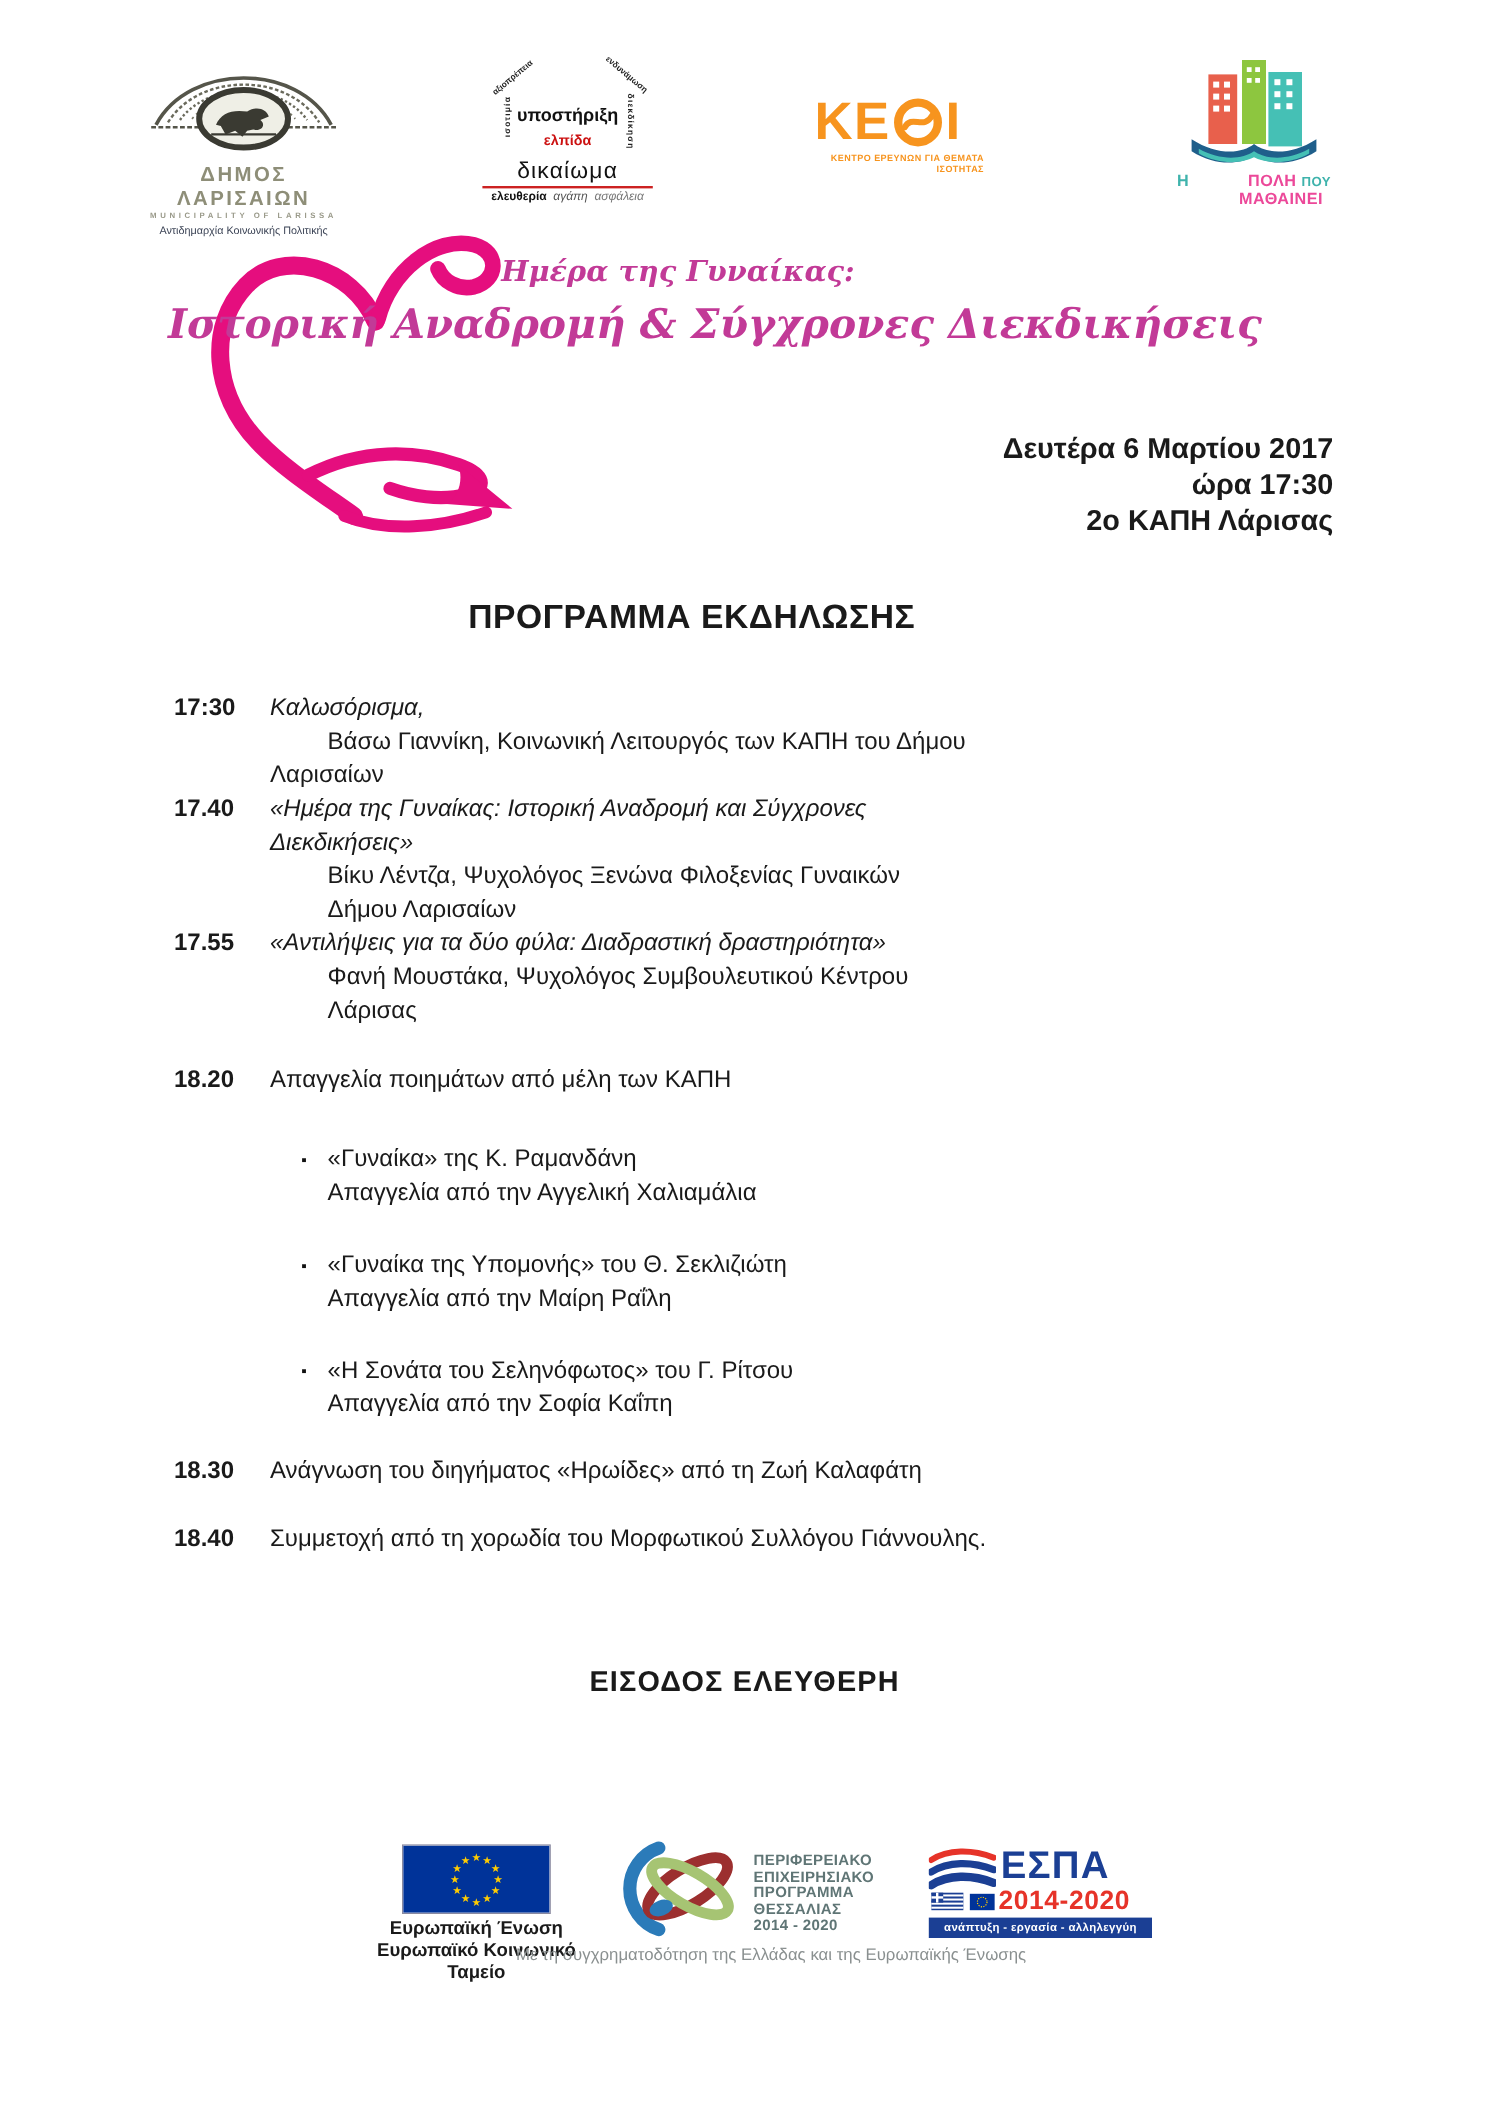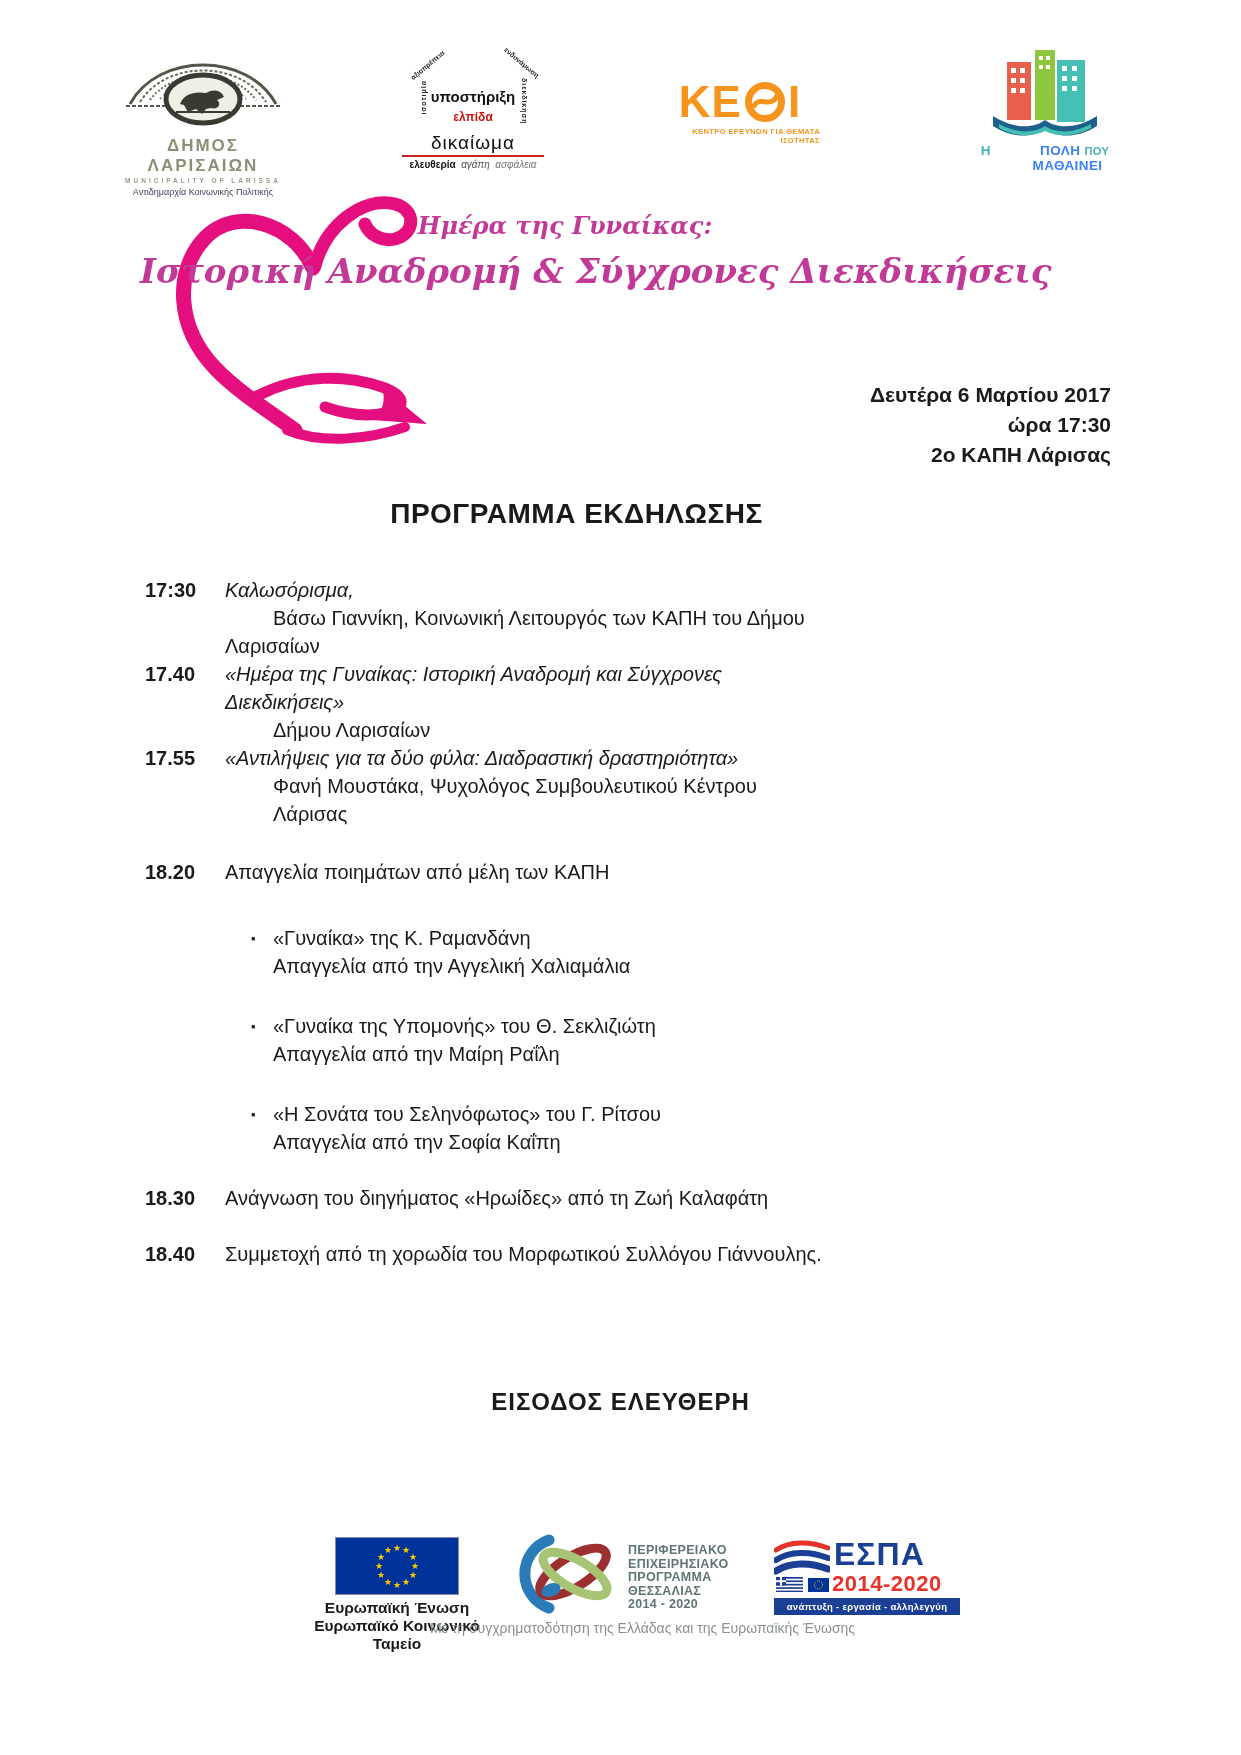--- a/index.html
+++ b/index.html
@@ -29,34 +29,34 @@
   .hf-2 { font-weight:normal; font-style:italic; color:#555; }
   .hf-3 { font-weight:normal; font-style:italic; color:#777; }
 
   .logo-kethi { position:absolute; left:660px; top:80px; width:160px; text-align:right; }
   .kethi-word { font-size:44px; font-weight:bold; color:#f7941e; line-height:44px; letter-spacing:1px; display:flex; align-items:center; justify-content:center; gap:2px; }
   .kethi-sub { font-size:7.5px; color:#f7941e; font-weight:bold; letter-spacing:0.4px; margin-top:3px; }
 
   .logo-city { position:absolute; left:955px; top:48px; width:180px; text-align:center; }
   .city-text { font-size:13.5px; font-weight:bold; margin-top:3px; letter-spacing:0.4px; }
   .city-t1,.city-t3 { color:#3fb3ac; }
-  .city-t2,.city-t4 { color:#3b82f6;margin-left:45px; }
+  .city-t2,.city-t4 { color:#ec4899;margin-left:45px; }
   .city-t3 { font-size:11px; }
 
   
   .heart { position:absolute; left:165px; top:176px; z-index:1; }
   .title-block {
     position:absolute; left:140px; top:204px; width:850px; z-index:2; text-align:center;
     font-family:"DejaVu Serif","Liberation Serif",serif; font-style:italic; font-weight:600;
     color:#c23a97;
   }
   .title-line1 { font-size:24px; line-height:44px; }
   .title-line2 { font-size:34px; line-height:46px; white-space:nowrap; }
 
-  .date-block { position:absolute; right:130px; top:380px; text-align:right; font-weight:bold; font-size:21px; line-height:30px; }
+  .date-block { position:absolute; right:130px; top:360px; text-align:right; font-weight:bold; font-size:24px; line-height:30px; }
 
   .program-heading { position:absolute; left:0; top:498px; width:1153px; text-align:center; font-size:28px; font-weight:bold; letter-spacing:0.5px; }
 
   
   .schedule { position:absolute; left:0; top:576px; width:1241px; font-size:20px; line-height:28px; }
   .pitem { position:relative; }
   .ptime { position:absolute; left:145px; top:0; font-weight:bold; }
   .pline { margin-left:225px; }
   .pline.ind { margin-left:273px; }
   .pline.it { font-style:italic; }
@@ -206,20 +206,21 @@
       <div class="ptime">17:30</div>
       <div class="pline it">Καλωσόρισμα,</div>
       <div class="pline ind">Βάσω Γιαννίκη, Κοινωνική Λειτουργός των ΚΑΠΗ του Δήμου</div>
       <div class="pline">Λαρισαίων</div>
     </div>
 
     <div class="pitem">
       <div class="ptime">17.40</div>
       <div class="pline it">«Ημέρα της Γυναίκας: Ιστορική Αναδρομή και Σύγχρονες</div>
       <div class="pline it">Διεκδικήσεις»</div>
+      <div class="pline ind">Βίκυ Λέντζα, Ψυχολόγος Ξενώνα Φιλοξενίας Γυναικών</div>
       <div class="pline ind">Δήμου Λαρισαίων</div>
     </div>
 
     <div class="pitem">
       <div class="ptime">17.55</div>
       <div class="pline it">«Αντιλήψεις για τα δύο φύλα: Διαδραστική δραστηριότητα»</div>
       <div class="pline ind">Φανή Μουστάκα, Ψυχολόγος Συμβουλευτικού Κέντρου</div>
       <div class="pline ind">Λάρισας</div>
     </div>
 

